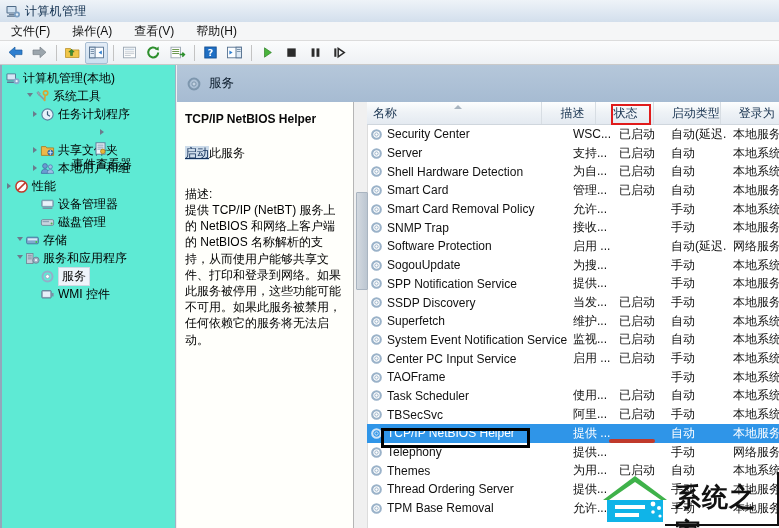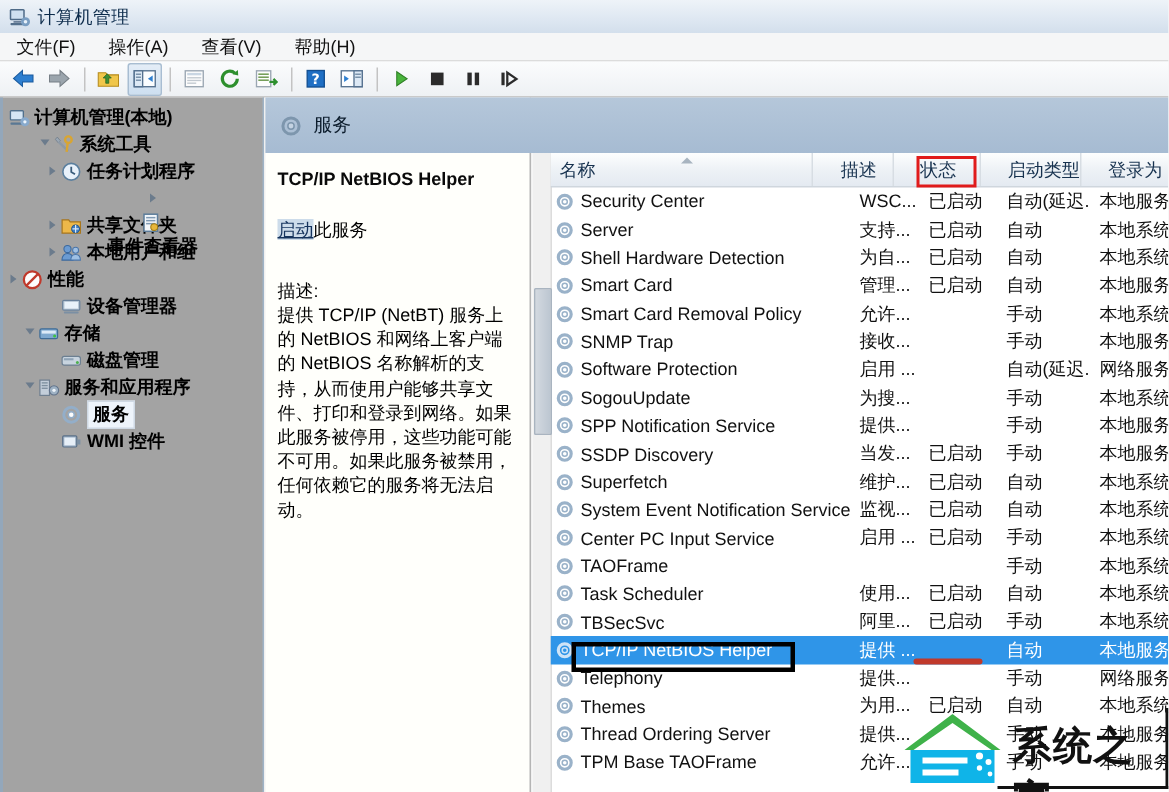--- a/index.html
+++ b/index.html
@@ -28,21 +28,21 @@
   .toolbar{position:absolute;left:0;top:41px;width:779px;height:24px;
     background:linear-gradient(180deg,#fbfcfd 0%,#eef1f4 100%);
     border-bottom:1px solid #c9c9c9;display:flex;align-items:center;padding-left:4px;box-sizing:border-box;}
   .tb{width:21px;height:20px;margin-right:1px;display:flex;align-items:center;justify-content:center;
       border:1px solid transparent;border-radius:2px;position:relative;}
   .tb.pressed{border:1px solid #a8bdd2;background:linear-gradient(180deg,#e4edf7,#cddff0);}
   .tb-sep{width:1px;height:16px;background:#c3c3c3;margin:0 4px;}
 
   
   .pane-left{position:absolute;left:0;top:65px;width:176px;height:463px;
-    background:#a3a3a3;border-right:1px solid #9fb3c6;box-sizing:border-box;overflow:hidden;font-weight:bold;}
+    background:#5eead4;border-right:1px solid #9fb3c6;box-sizing:border-box;overflow:hidden;}
   .tree{padding:4px 0 0 3px;}
   .tnode{display:flex;align-items:center;height:18px;white-space:nowrap;font-size:12px;}
   .tw{width:11px;height:18px;display:flex;align-items:center;justify-content:center;flex:0 0 auto;}
   .tw .tri{width:0;height:0;border-left:4px solid #6b7b8c;border-top:3.5px solid transparent;border-bottom:3.5px solid transparent;}
   .tw .tri.open{border-left:3.5px solid transparent;border-right:3.5px solid transparent;border-top:4px solid #6b7b8c;}
   .tic{width:15px;height:15px;margin-right:3px;flex:0 0 auto;position:relative;}
   .tlabel{font-size:12px;color:#000;}
   .tnode.sel .tlabel{background:#eef4fb;border:1px solid #cfd9e4;padding:0 3px;}
 
   .pane-mid{position:absolute;left:177px;top:65px;width:177px;height:463px;
@@ -334,44 +334,44 @@
         <span class="tic">
           <svg width="15" height="15" viewBox="0 0 15 15">
             <rect x="1.8" y="3.2" width="11.4" height="6.6" rx=".8" fill="#b9c8d6" stroke="#68809a" stroke-width=".8"></rect>
             <rect x="3" y="4.3" width="9" height="4.4" fill="#e9f2fa"></rect>
             <rect x="2.6" y="10.6" width="9.8" height="1.4" rx=".5" fill="#7b8fa4"></rect>
           </svg>
         </span>
         <span class="tlabel">设备管理器</span>
       </div>
 
+      <div class="tnode" style="padding-left:26px;">
+        <span class="tw"></span>
+        <span class="tic">
+          <svg width="15" height="15" viewBox="0 0 15 15">
+            <rect x="1.4" y="4.6" width="12.2" height="5.8" rx="1.4" fill="#c8d4df" stroke="#6c7f91" stroke-width=".8"></rect>
+            <rect x="2.6" y="5.8" width="6.4" height="1.4" fill="#8fa3b6"></rect>
+            <circle cx="11.6" cy="8.6" r="1" fill="#4fb04f"></circle>
+          </svg>
+        </span>
+        <span class="tlabel">磁盘管理</span>
+      </div>
+
       <div class="tnode" style="padding-left:11px;">
         <span class="tw">
             <span class="tri open"></span>
           </span>
         <span class="tic">
           <svg width="15" height="15" viewBox="0 0 15 15">
             <rect x="1.6" y="4.2" width="11.8" height="6.6" rx="1.2" fill="#7fa9cf" stroke="#3f6b95" stroke-width=".8"></rect>
             <rect x="2.8" y="5.4" width="9.4" height="2" fill="#dceaf7"></rect>
             <circle cx="11.4" cy="9" r="1" fill="#3ec23e"></circle>
           </svg>
         </span>
         <span class="tlabel">存储</span>
-      </div>
-
-      <div class="tnode" style="padding-left:26px;">
-        <span class="tw"></span>
-        <span class="tic">
-          <svg width="15" height="15" viewBox="0 0 15 15">
-            <rect x="1.4" y="4.6" width="12.2" height="5.8" rx="1.4" fill="#c8d4df" stroke="#6c7f91" stroke-width=".8"></rect>
-            <rect x="2.6" y="5.8" width="6.4" height="1.4" fill="#8fa3b6"></rect>
-            <circle cx="11.6" cy="8.6" r="1" fill="#4fb04f"></circle>
-          </svg>
-        </span>
-        <span class="tlabel">磁盘管理</span>
       </div>
 
       <div class="tnode" style="padding-left:11px;">
         <span class="tw">
             <span class="tri open"></span>
           </span>
         <span class="tic">
           <svg width="15" height="15" viewBox="0 0 15 15">
             <rect x="1.6" y="2.4" width="6.4" height="10.2" fill="#c3ceda" stroke="#6f7f90" stroke-width=".8"></rect>
             <rect x="2.8" y="3.8" width="4" height=".9" fill="#7e8f9f"></rect>
@@ -720,21 +720,21 @@
             <div class="cell state"></div>
             <div class="cell start">手动</div>
             <div class="cell logon">本地服务</div>
           </div>
           <div class="lv-row">
             <div class="cell name">
               <span class="gear"><svg width="13" height="13" viewBox="0 0 13 13">
                   <circle cx="6.5" cy="6.5" r="4.3" fill="none" stroke="#9ab2c9" stroke-width="2.1"></circle>
                   <circle cx="6.5" cy="6.5" r="1.7" fill="#ffffff" stroke="#9ab2c9" stroke-width="1"></circle>
                 </svg></span>
-              <span>TPM Base TAOFrame</span>
+              <span>TPM Base Removal</span>
             </div>
             <div class="cell desc">允许...</div>
             <div class="cell state"></div>
             <div class="cell start">手动</div>
             <div class="cell logon">本地服务</div>
           </div>
         </div>
     </div>
   </div>
 

